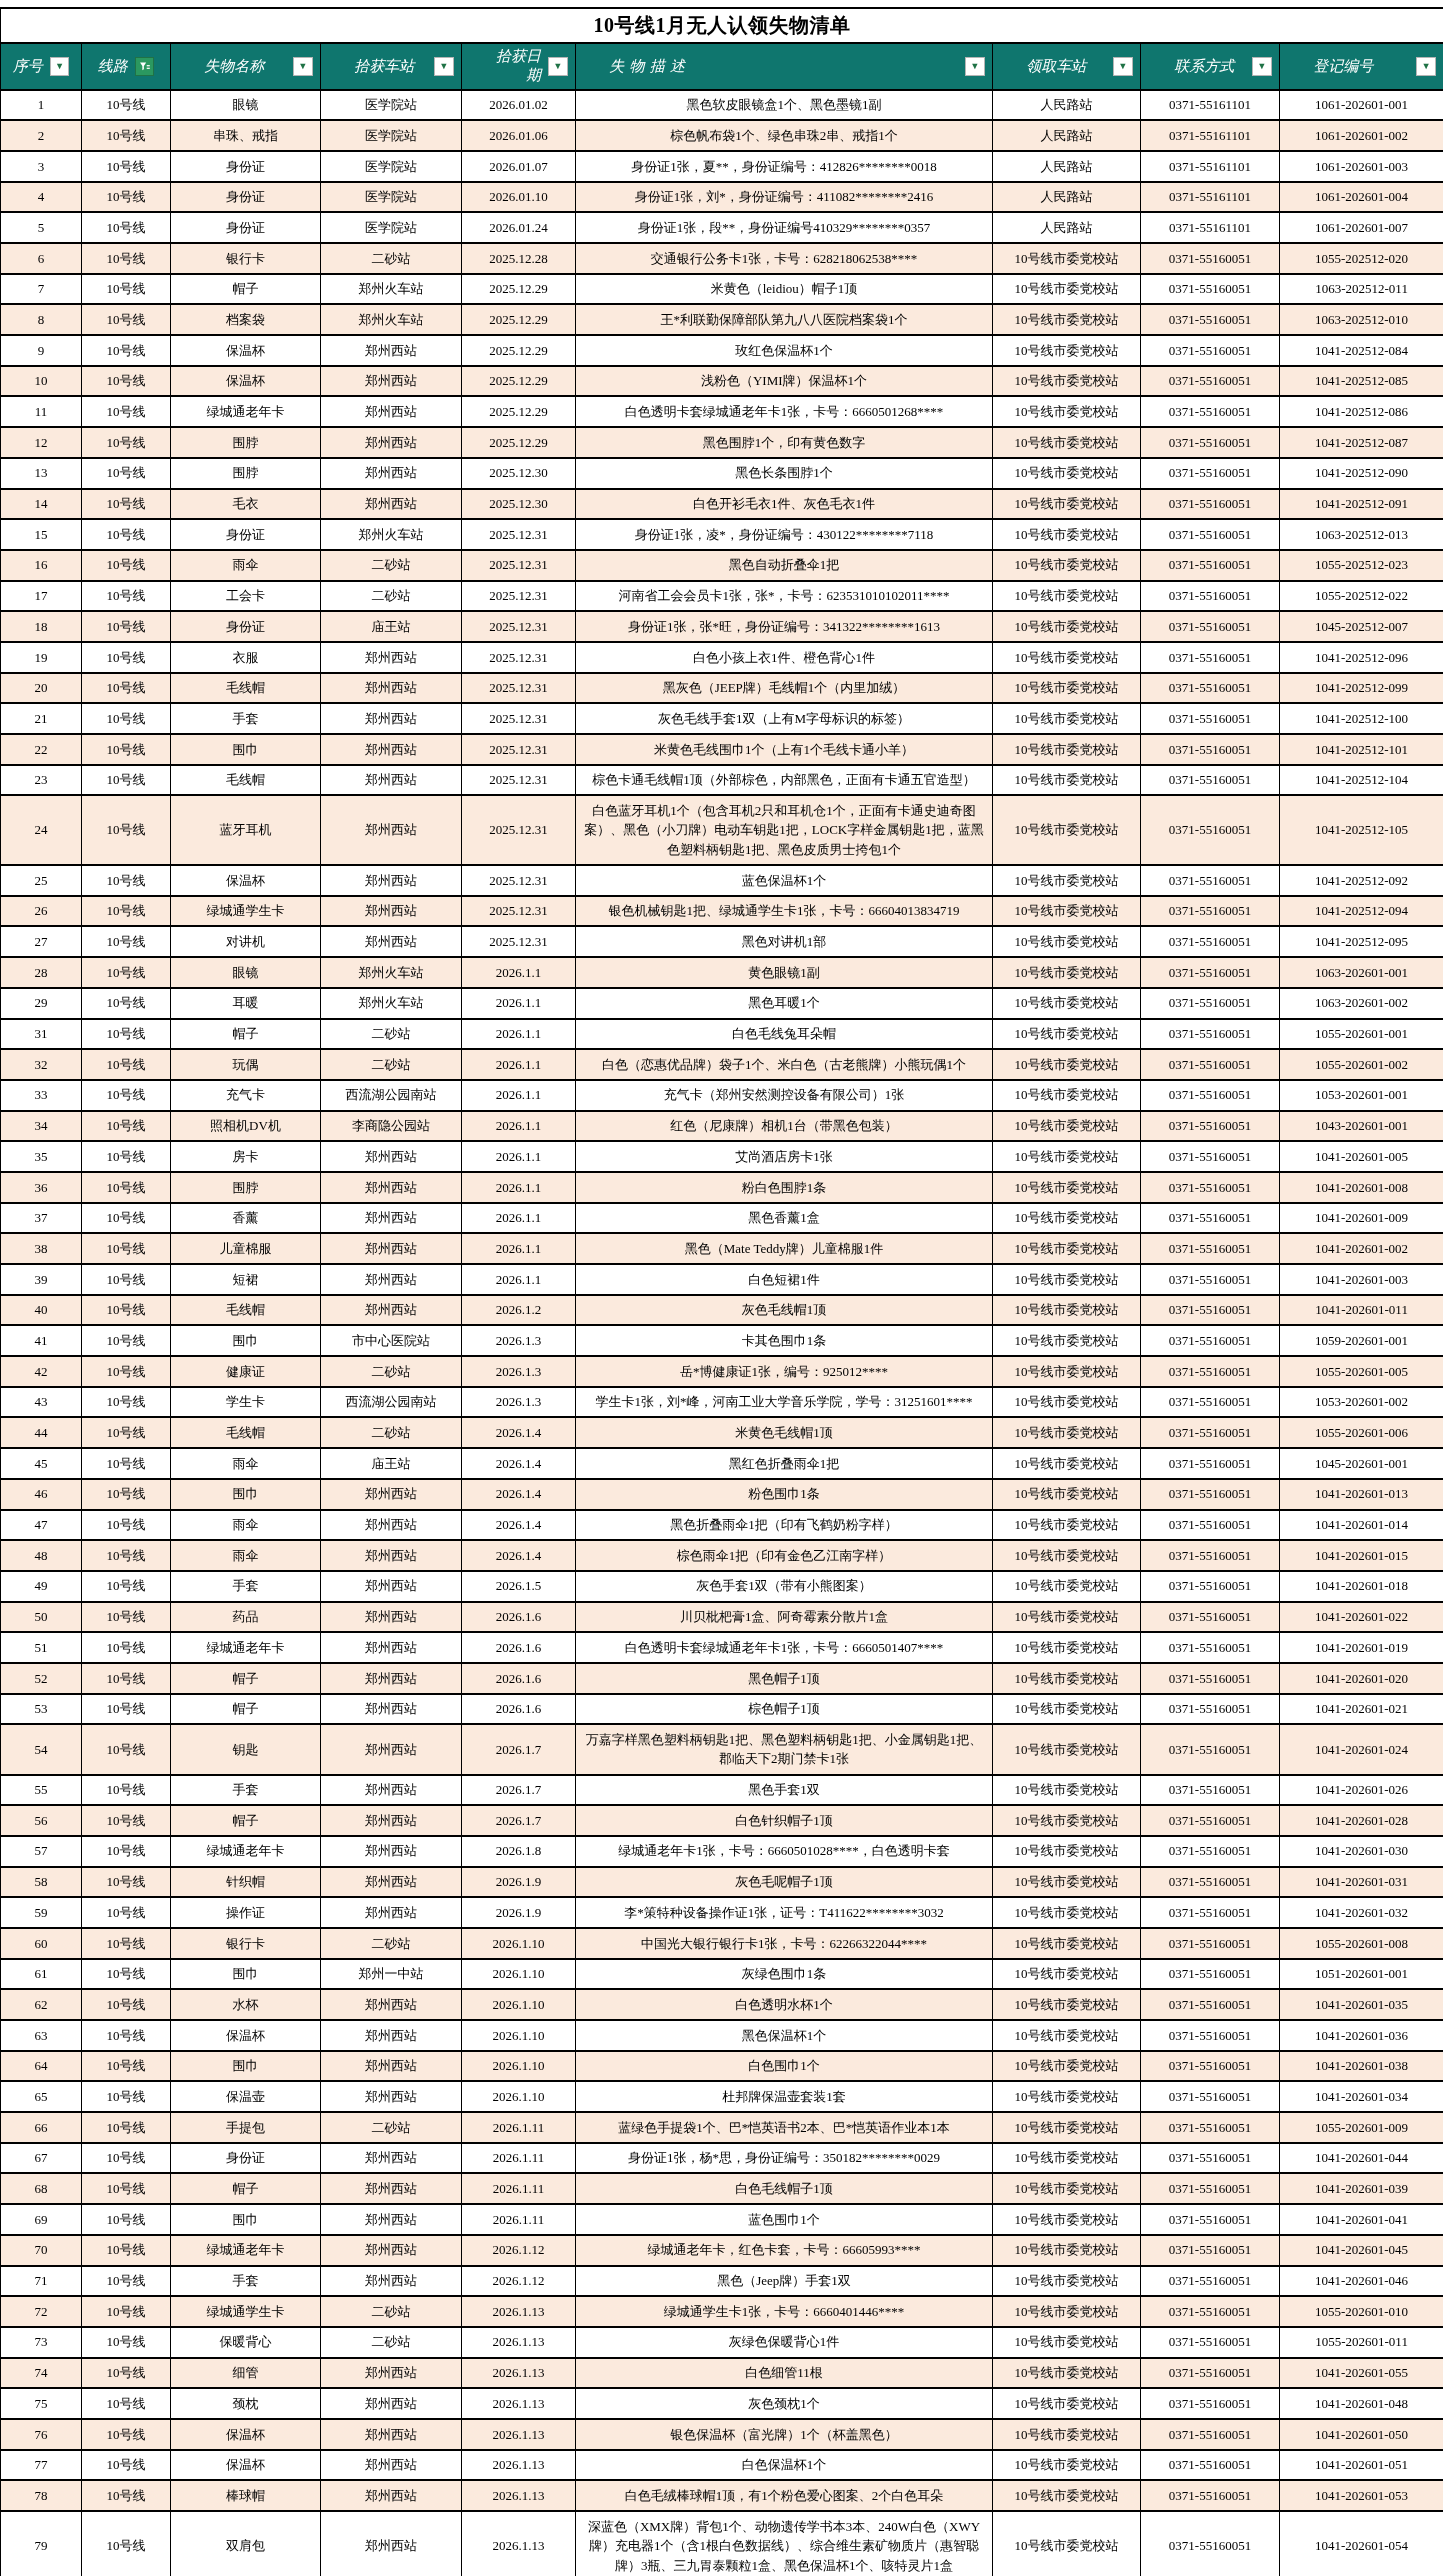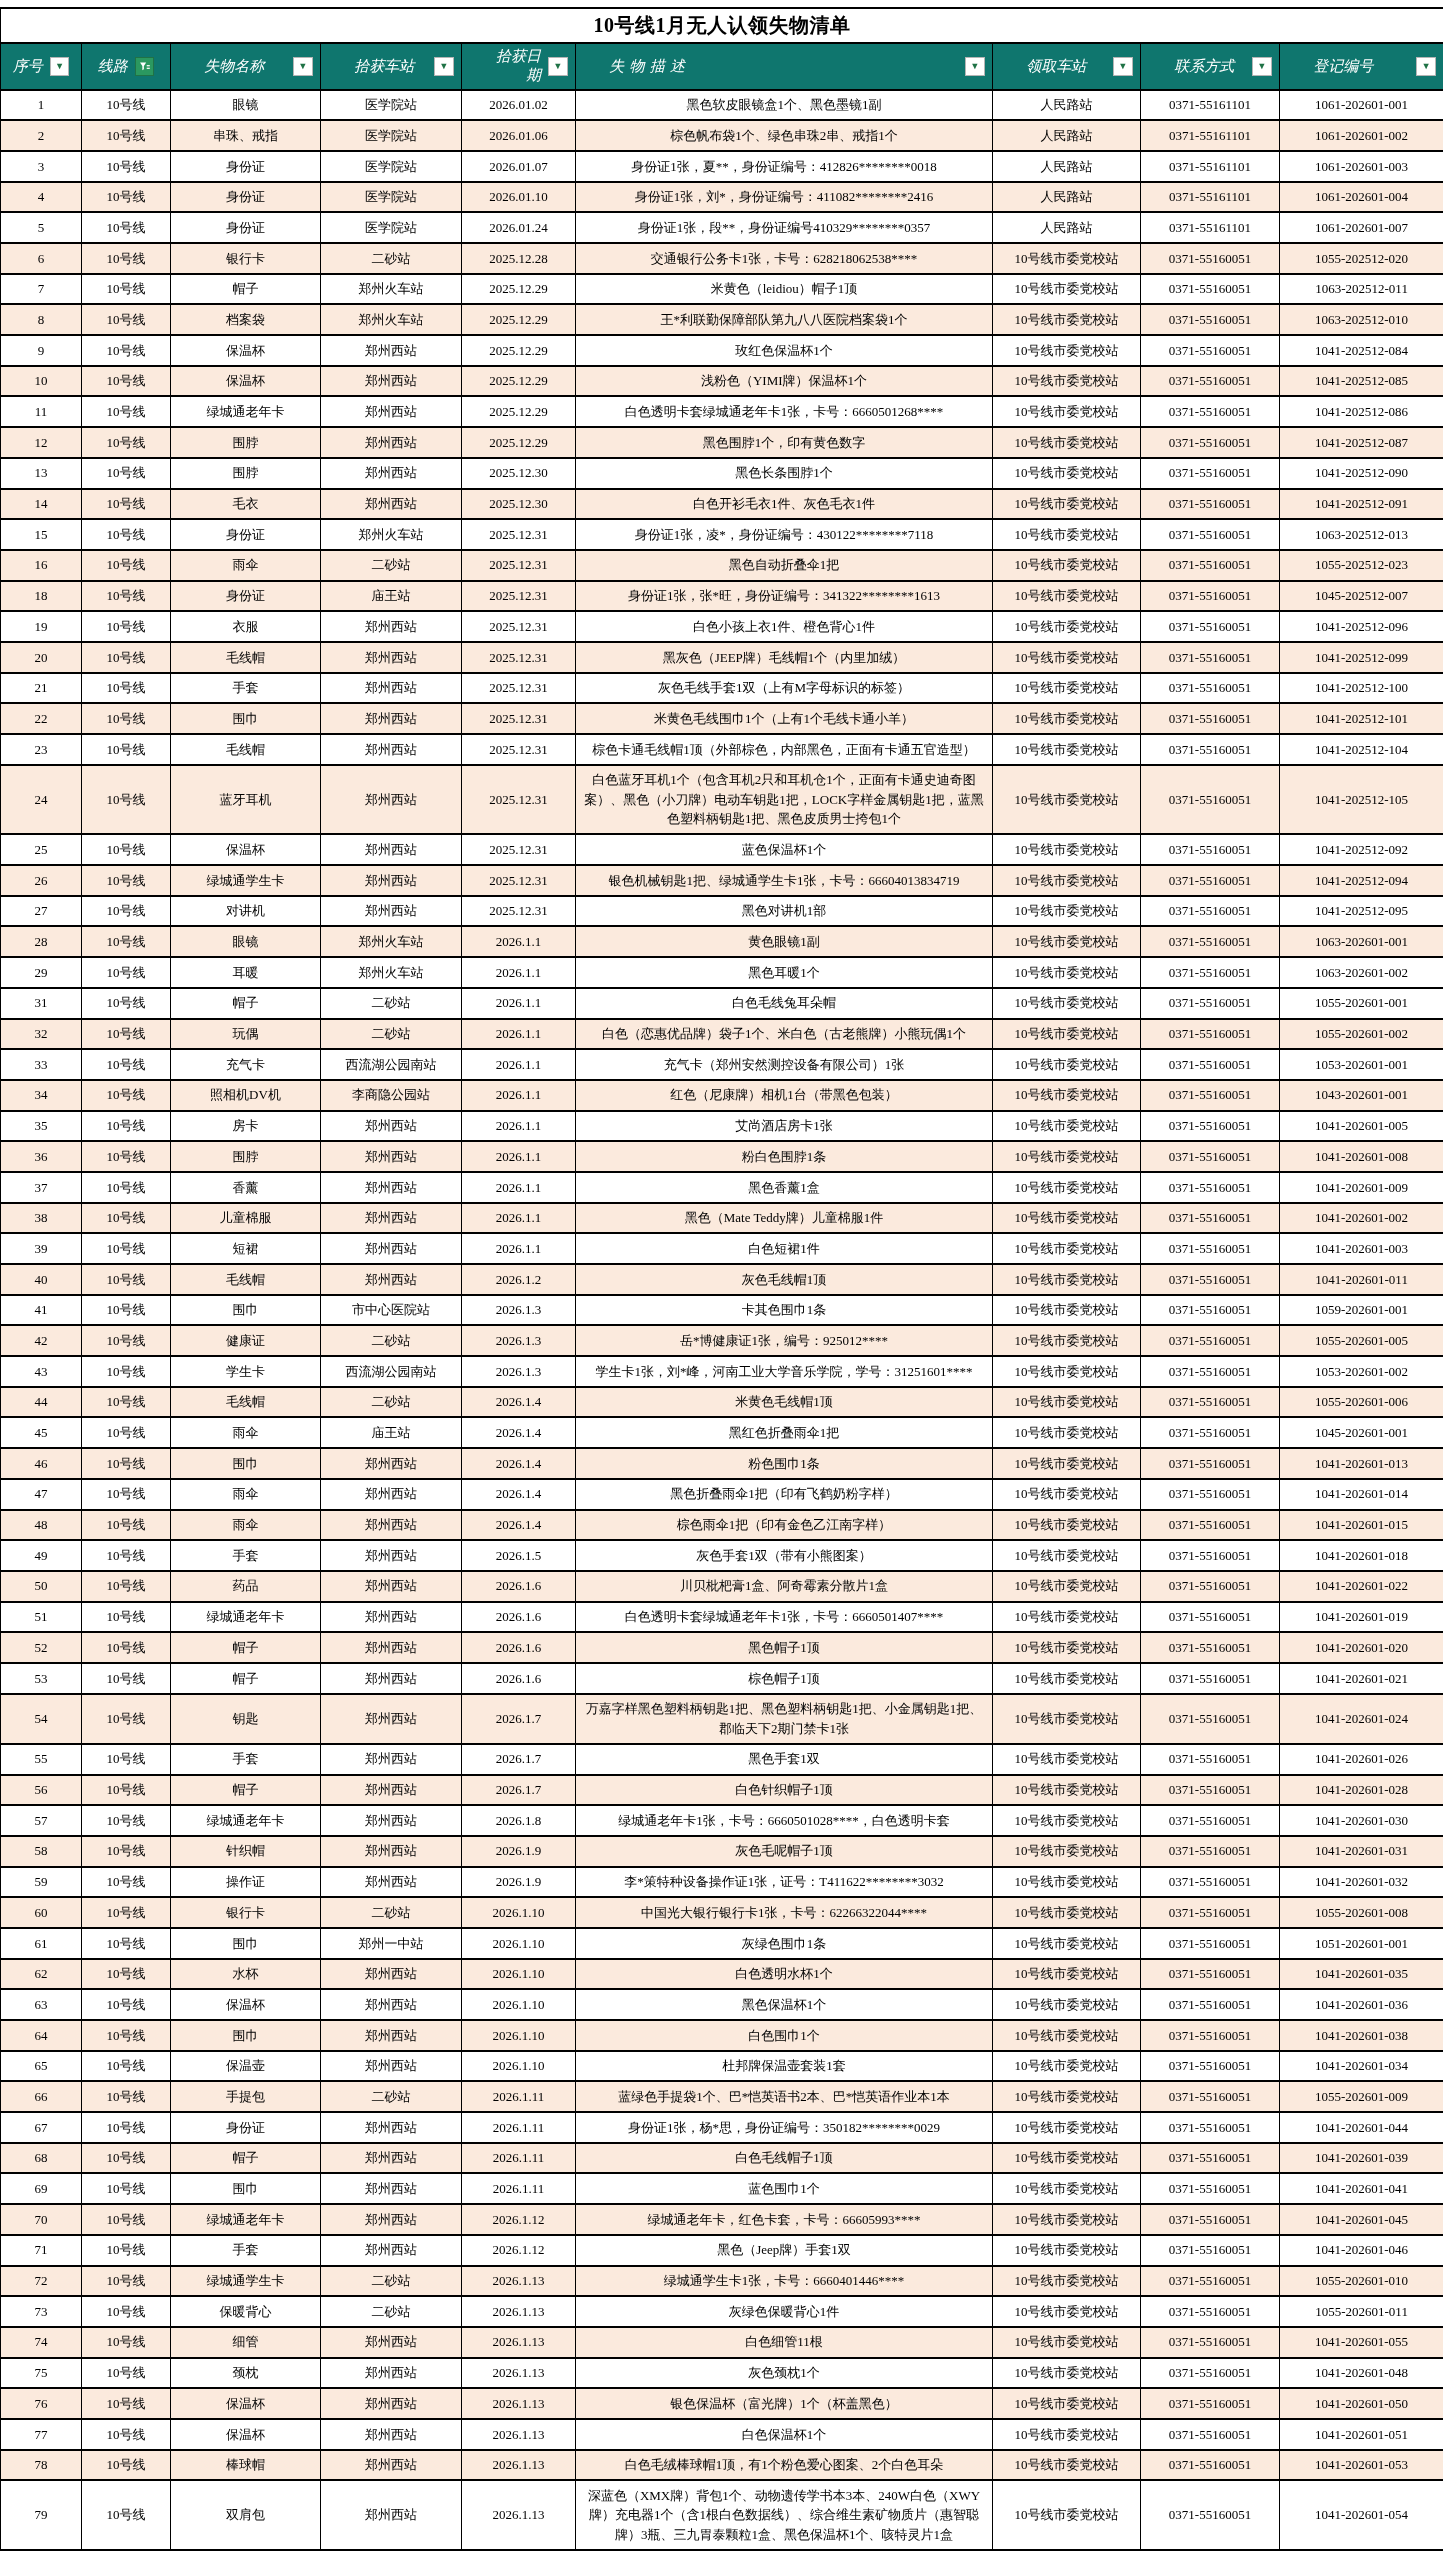--- a/index.html
+++ b/index.html
@@ -290,20 +290,31 @@
           <td class="col-n">16</td>
           <td class="col-line">10号线</td>
           <td class="col-item">雨伞</td>
           <td class="col-station">二砂站</td>
           <td class="col-date">2025.12.31</td>
           <td class="col-desc">黑色自动折叠伞1把</td>
           <td class="col-pickup">10号线市委党校站</td>
           <td class="col-phone">0371-55160051</td>
           <td class="col-id">1055-202512-023</td>
         </tr>
+        <tr>
+          <td class="col-n">17</td>
+          <td class="col-line">10号线</td>
+          <td class="col-item">工会卡</td>
+          <td class="col-station">二砂站</td>
+          <td class="col-date">2025.12.31</td>
+          <td class="col-desc">河南省工会会员卡1张，张*，卡号：623531010102011****</td>
+          <td class="col-pickup">10号线市委党校站</td>
+          <td class="col-phone">0371-55160051</td>
+          <td class="col-id">1055-202512-022</td>
+        </tr>
         <tr class="alt">
           <td class="col-n">18</td>
           <td class="col-line">10号线</td>
           <td class="col-item">身份证</td>
           <td class="col-station">庙王站</td>
           <td class="col-date">2025.12.31</td>
           <td class="col-desc">身份证1张，张*旺，身份证编号：341322********1613</td>
           <td class="col-pickup">10号线市委党校站</td>
           <td class="col-phone">0371-55160051</td>
           <td class="col-id">1045-202512-007</td>

